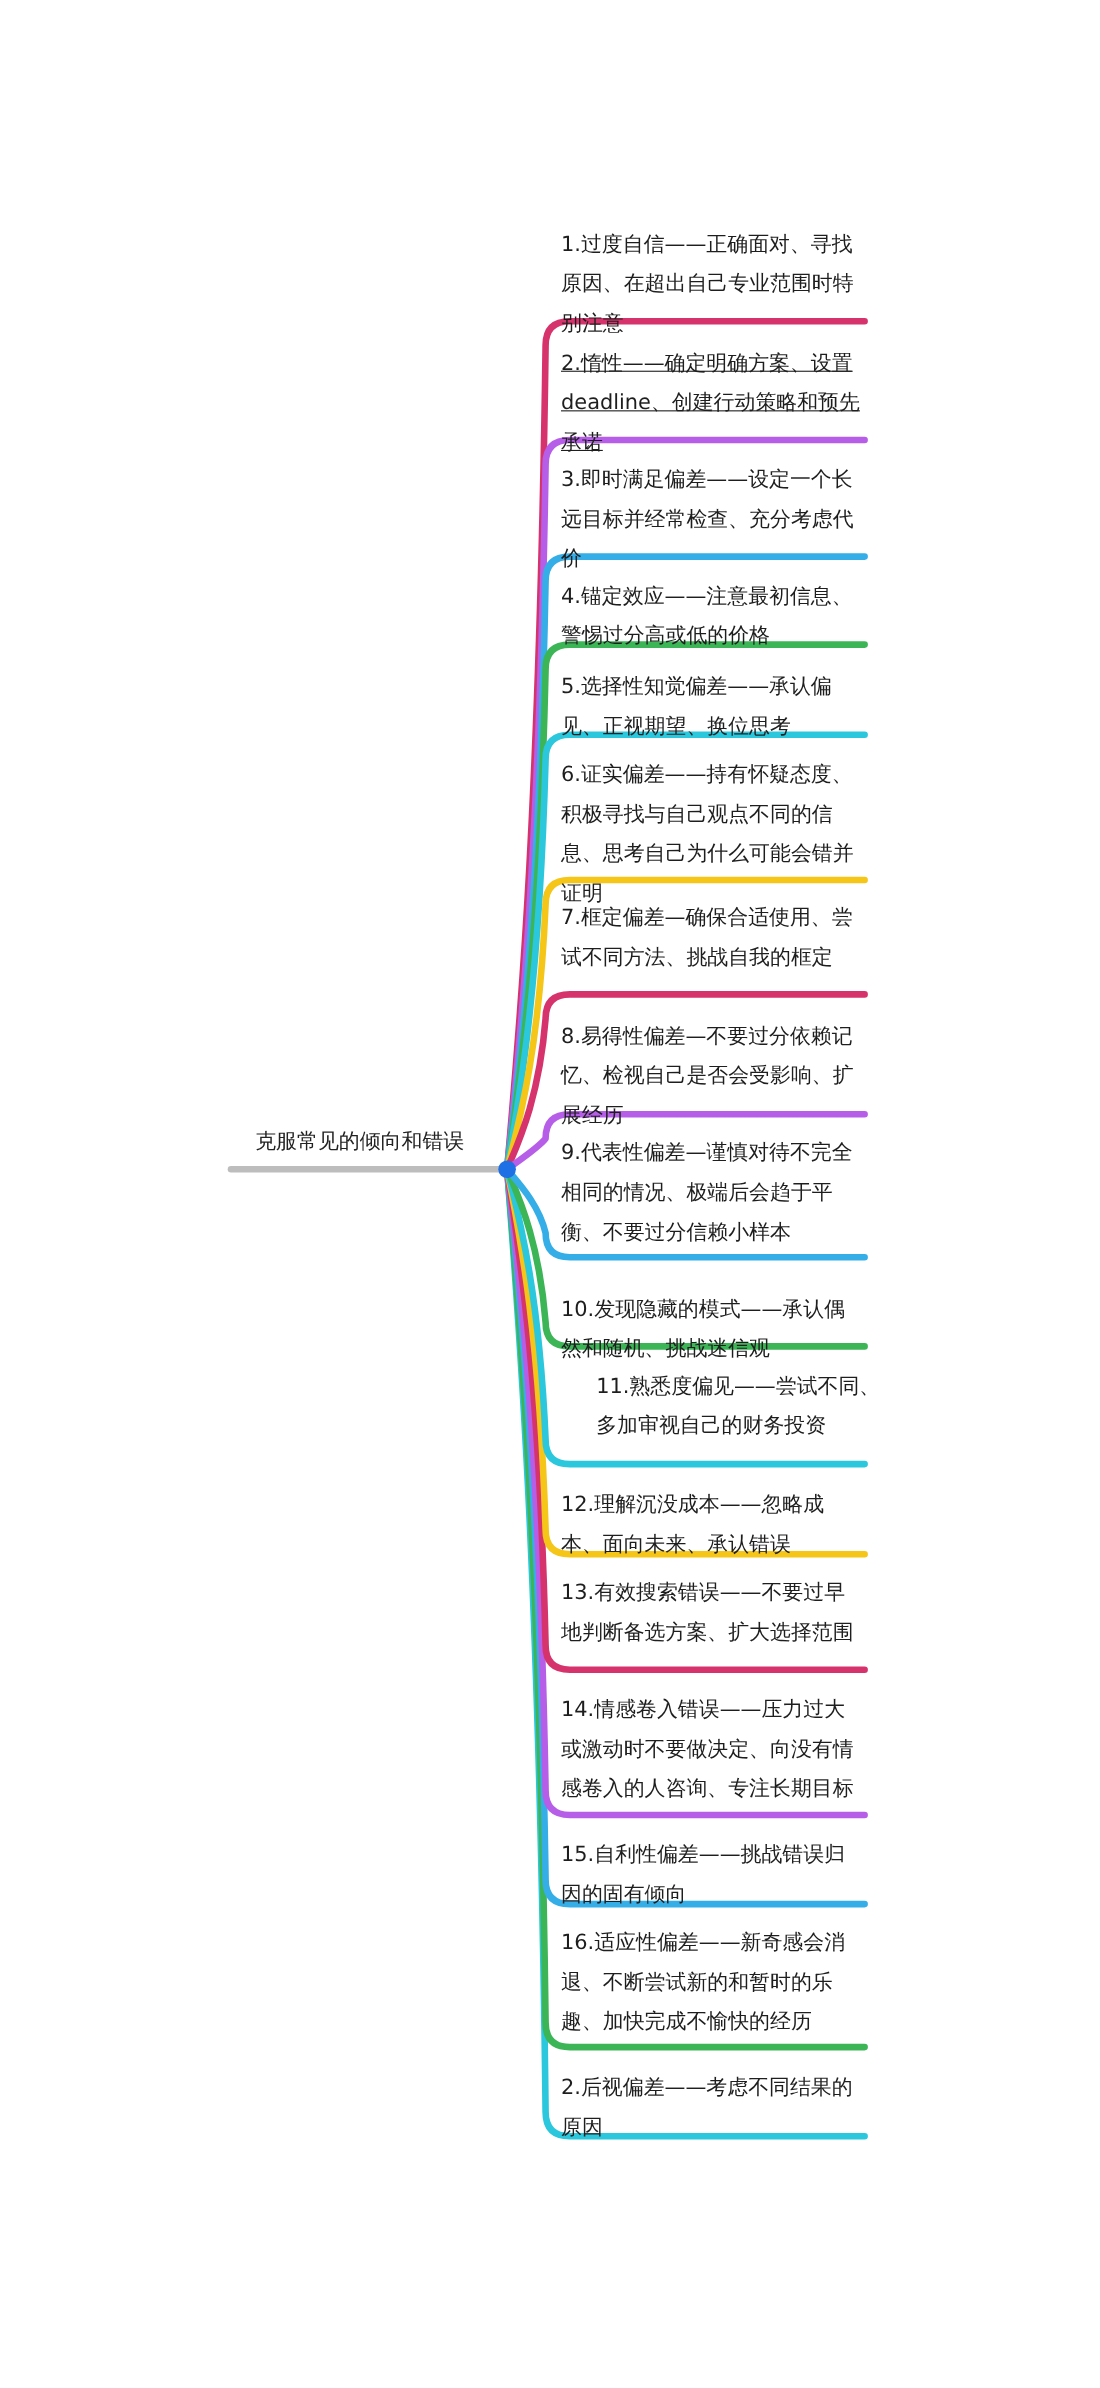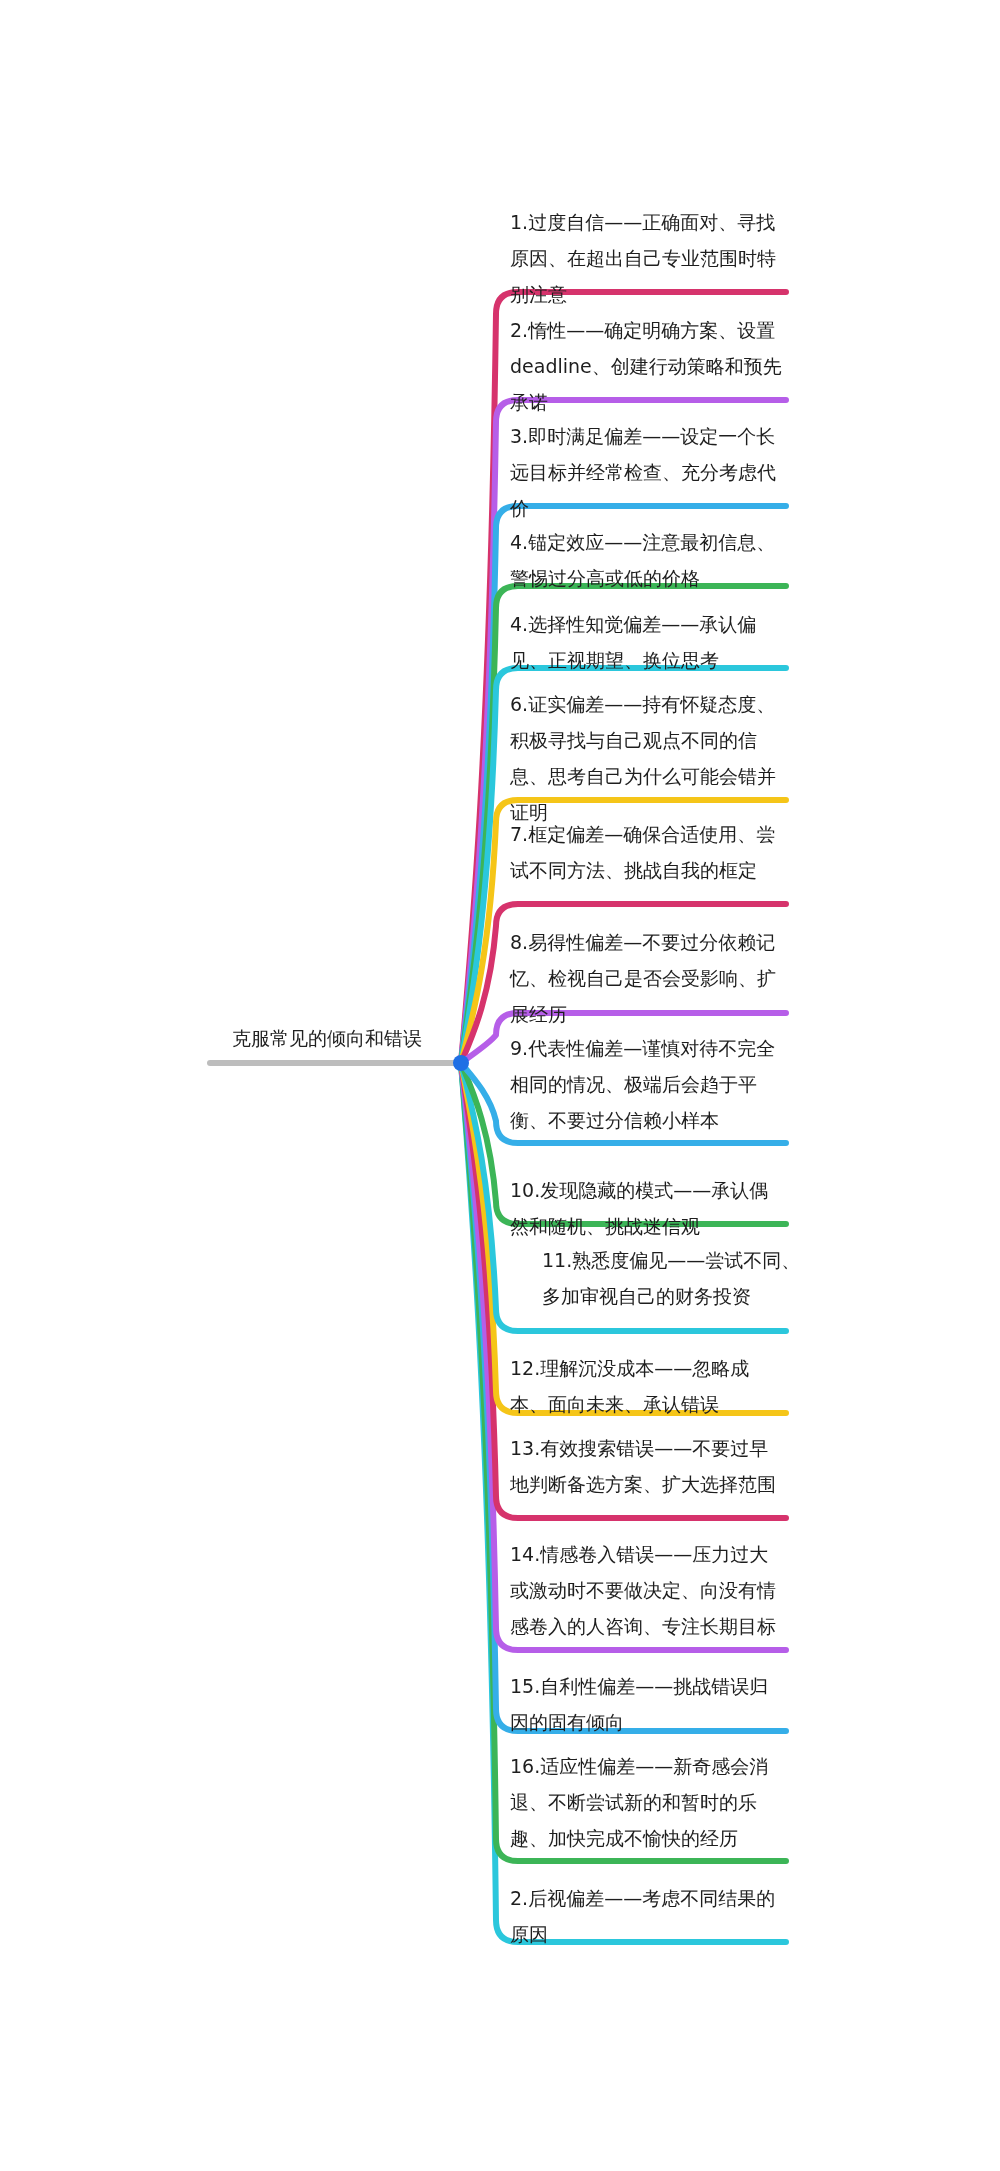--- a/index.html
+++ b/index.html
@@ -32,24 +32,24 @@
       <path d="M 461 1063 C 471 1039.15, 490 999.4, 496 926 Q 496 904, 518 904 L 786 904" fill="none" stroke="#d6336c" stroke-width="6" stroke-linecap="round" stroke-linejoin="round"></path>
       <path d="M 461 1063 C 471 1075, 490 1095, 496 1121 Q 496 1143, 518 1143 L 786 1143" fill="none" stroke="#35aee8" stroke-width="6" stroke-linecap="round" stroke-linejoin="round"></path>
       <path d="M 461 1063 C 471 1055.5, 490 1043, 496 1035 Q 496 1013, 518 1013 L 786 1013" fill="none" stroke="#b65ee8" stroke-width="6" stroke-linecap="round" stroke-linejoin="round"></path>
       <circle cx="461" cy="1063" r="8" fill="#1f6fe5"></circle>
     </svg>
 
   <div class="root-label">克服常见的倾向和错误</div>
 
   <div id="nodes">
       <div class="node-text" style="top: 204px;">1.过度自信——正确面对、寻找原因、在超出自己专业范围时特别注意</div>
-      <div class="node-text" style="top: 312px;">2.惰性——确定明确方案、设置deadline、创建行动策略和预先承诺</div>
+      <div class="node-text" style="top: 312px; text-decoration: underline;">2.惰性——确定明确方案、设置deadline、创建行动策略和预先承诺</div>
       <div class="node-text" style="top: 418px;">3.即时满足偏差——设定一个长远目标并经常检查、充分考虑代价</div>
       <div class="node-text" style="top: 524px;">4.锚定效应——注意最初信息、警惕过分高或低的价格</div>
-      <div class="node-text" style="top: 606px;">4.选择性知觉偏差——承认偏见、正视期望、换位思考</div>
+      <div class="node-text" style="top: 606px;">5.选择性知觉偏差——承认偏见、正视期望、换位思考</div>
       <div class="node-text" style="top: 686px;">6.证实偏差——持有怀疑态度、积极寻找与自己观点不同的信息、思考自己为什么可能会错并证明</div>
       <div class="node-text" style="top: 816px;">7.框定偏差—确保合适使用、尝试不同方法、挑战自我的框定</div>
       <div class="node-text" style="top: 924px;">8.易得性偏差—不要过分依赖记忆、检视自己是否会受影响、扩展经历</div>
       <div class="node-text" style="top: 1030px;">9.代表性偏差—谨慎对待不完全相同的情况、极端后会趋于平衡、不要过分信赖小样本</div>
       <div class="node-text" style="top: 1128px; margin-top: 44px;">10.发现隐藏的模式——承认偶然和随机、挑战迷信观</div>
       <div class="node-text" style="top: 1242px; margin-left: 32px;">11.熟悉度偏见——尝试不同、多加审视自己的财务投资</div>
       <div class="node-text" style="top: 1350px;">12.理解沉没成本——忽略成本、面向未来、承认错误</div>
       <div class="node-text" style="top: 1430px;">13.有效搜索错误——不要过早地判断备选方案、扩大选择范围</div>
       <div class="node-text" style="top: 1536px;">14.情感卷入错误——压力过大或激动时不要做决定、向没有情感卷入的人咨询、专注长期目标</div>
       <div class="node-text" style="top: 1668px;">15.自利性偏差——挑战错误归因的固有倾向</div>

